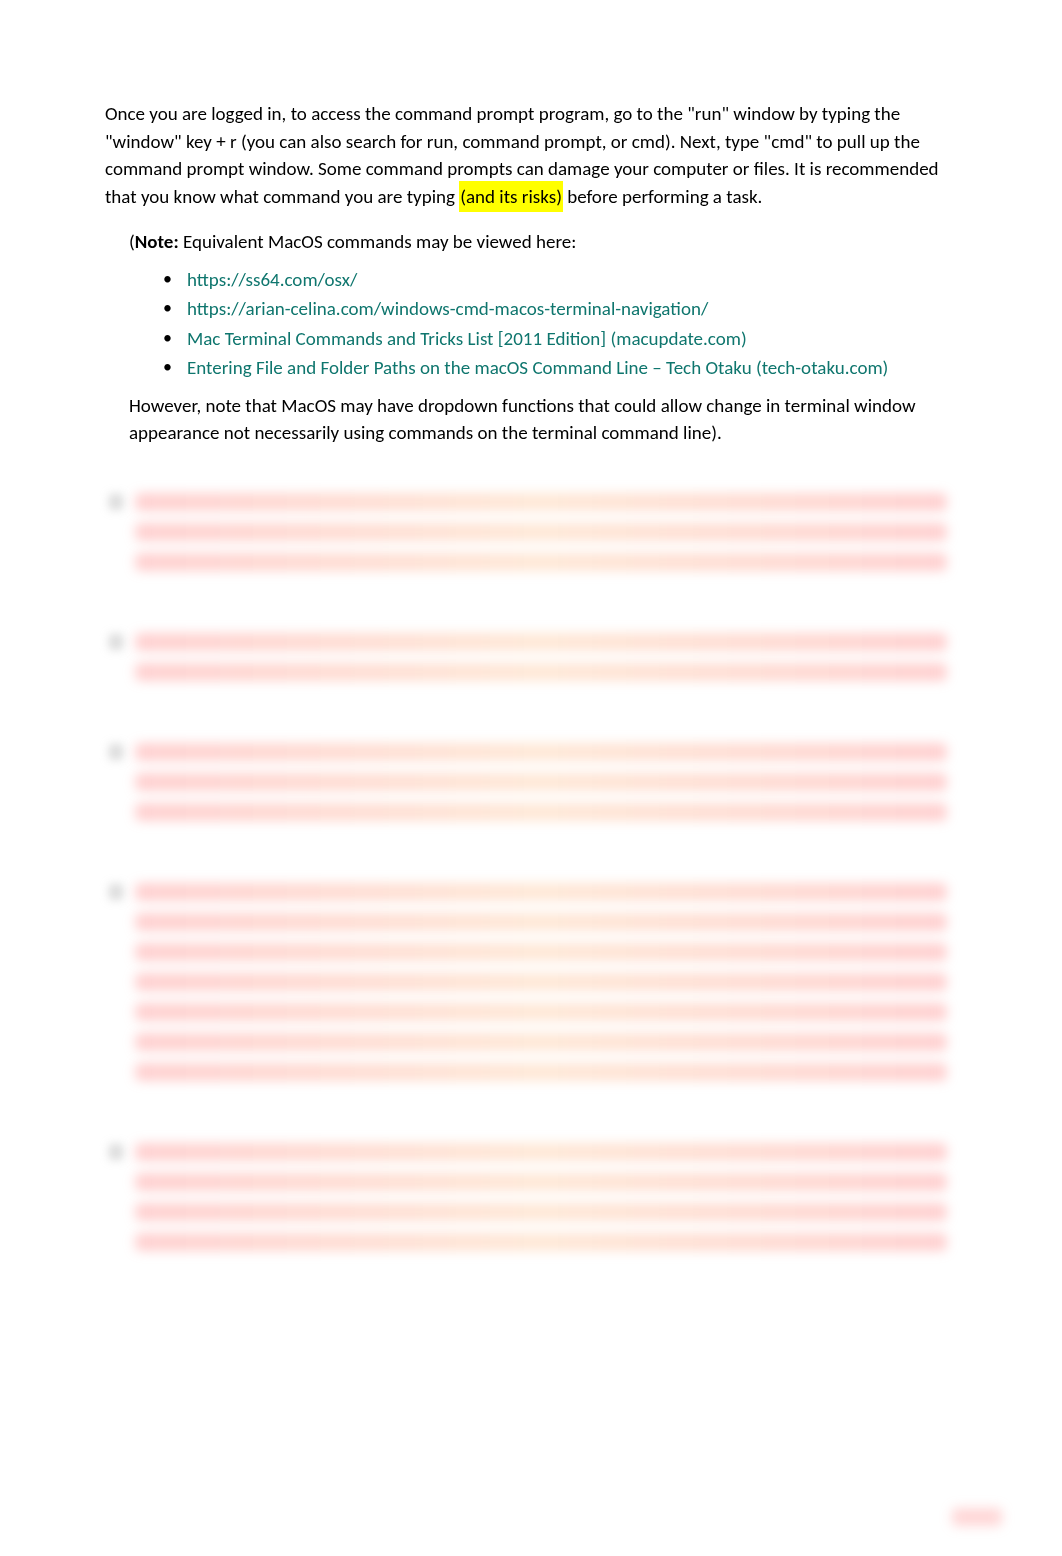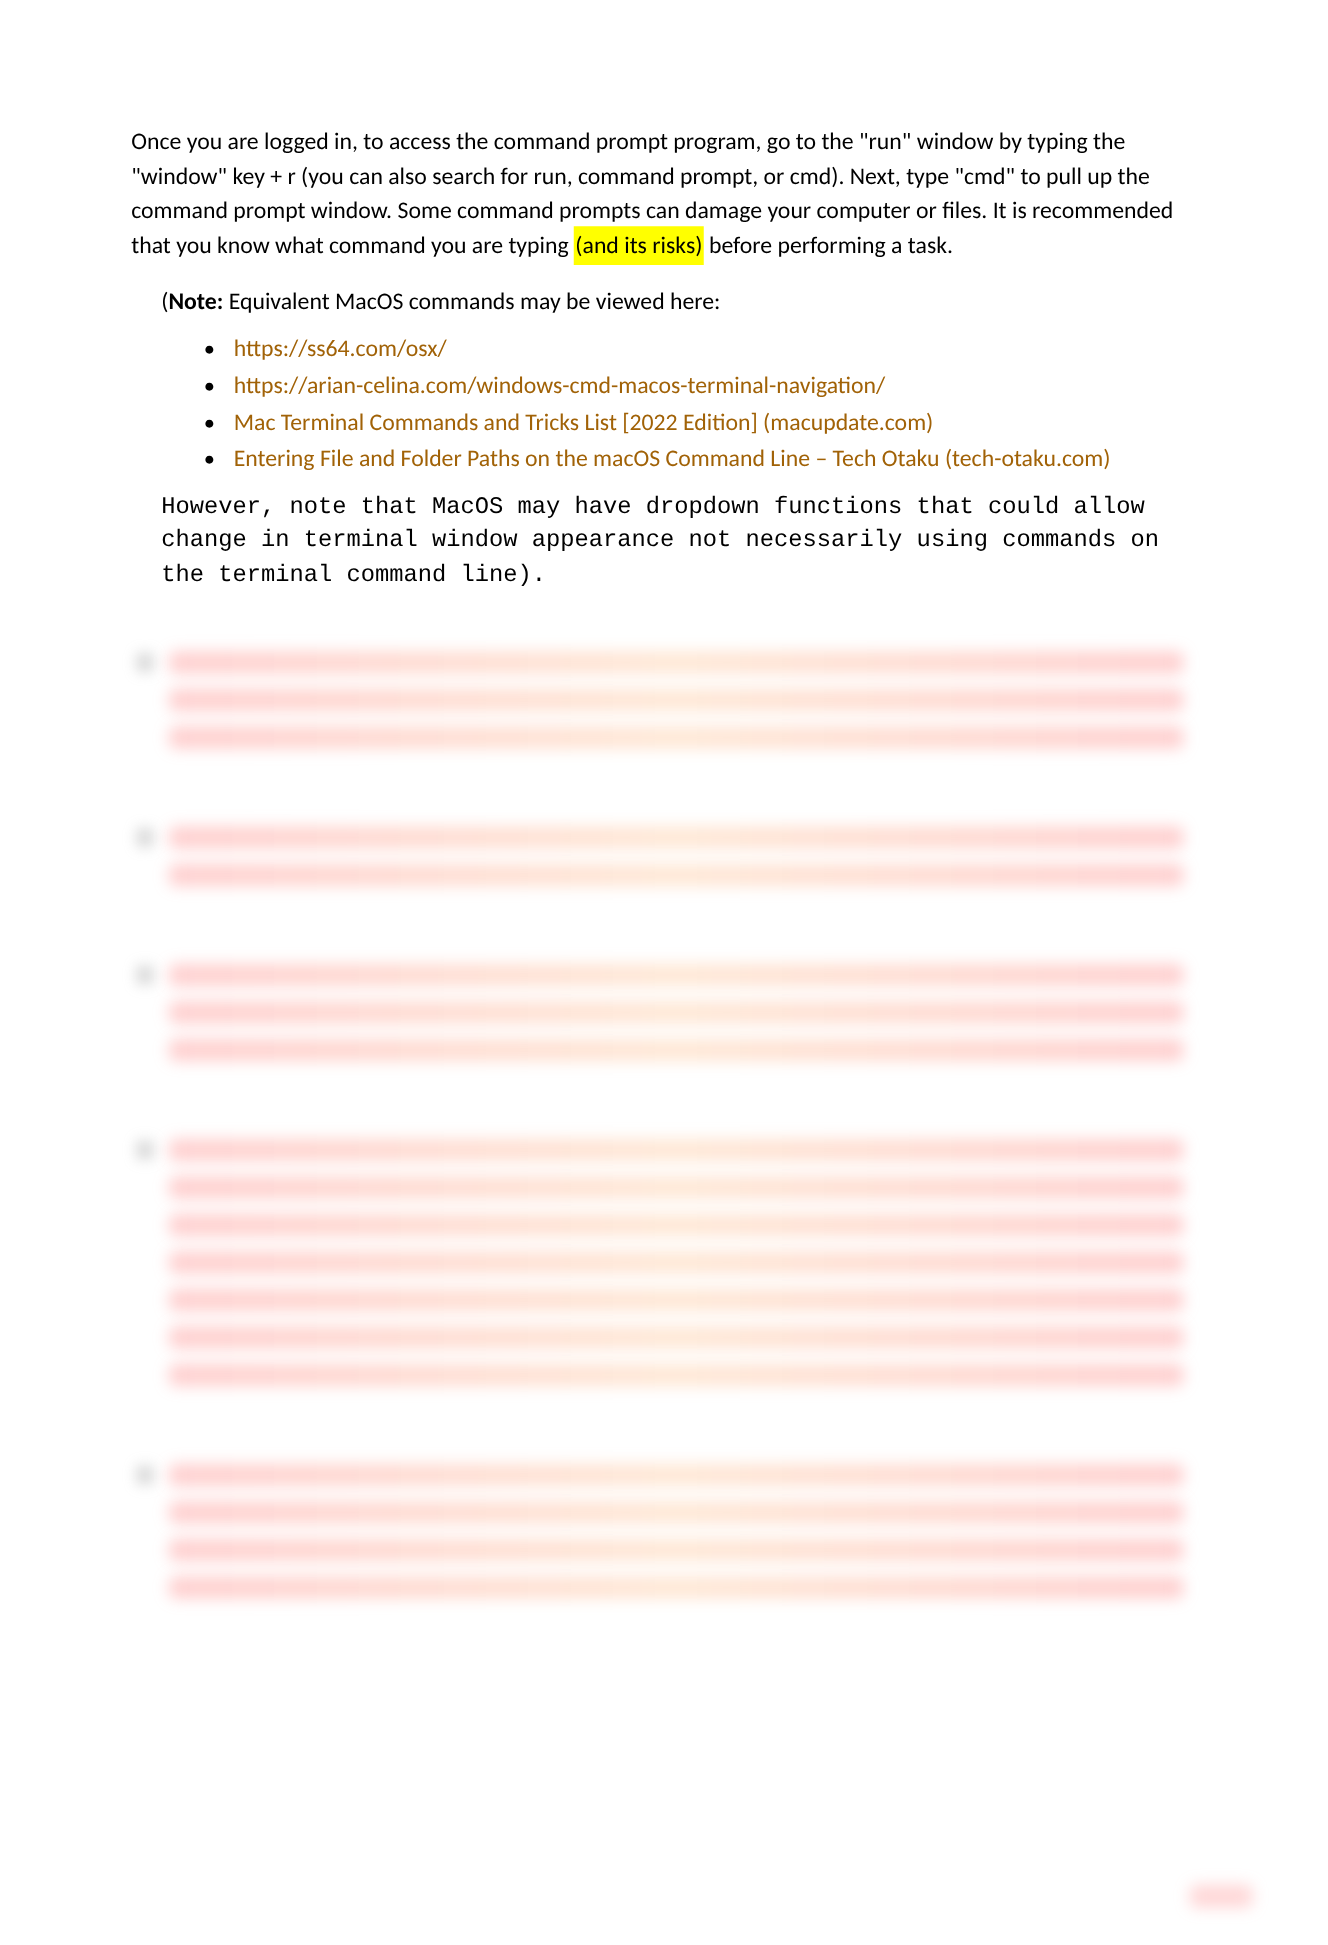--- a/index.html
+++ b/index.html
@@ -34,27 +34,26 @@
     }
     ul.links li::before {
       content: "•";
       position: absolute;
       left: 0;
       top: 0;
       font-size: 18px;
       color: #000;
     }
     .link {
-      color: #a16207;
+      color: #0f766e;
       text-decoration: none;
     }
     .closing-para {
       margin-left: 24px;
       margin-bottom: 40px;
-      font-family: Liberation Mono, monospace;
     }
     .blurred-list {
       margin-top: 30px;
     }
     .blurred-item {
       margin-bottom: 50px;
       margin-left: 30px;
       padding-right: 10px;
     }
     .blur-line {
@@ -95,21 +94,21 @@
   <span>Once you are logged in, to access the command prompt program, go to the "run" window by typing the "window" key + r (you can also search for run, command prompt, or cmd).  Next, type "cmd" to pull up the command prompt window.  Some command prompts can damage your computer or files.  It is recommended that you know what command you are typing </span><span class="highlight">(and its risks)</span><span> before performing a task.</span>
 </p>
 
 <p class="note-block">
   <span>(</span><strong>Note:</strong><span> Equivalent MacOS commands may be viewed here:</span>
 </p>
 
 <ul class="links">
   <li><a class="link" href="#">https://ss64.com/osx/</a></li>
   <li><a class="link" href="#">https://arian-celina.com/windows-cmd-macos-terminal-navigation/</a></li>
-  <li><a class="link" href="#">Mac Terminal Commands and Tricks List [2022 Edition] (macupdate.com)</a></li>
+  <li><a class="link" href="#">Mac Terminal Commands and Tricks List [2011 Edition] (macupdate.com)</a></li>
   <li><a class="link" href="#">Entering File and Folder Paths on the macOS Command Line – Tech Otaku (tech-otaku.com)</a></li>
 </ul>
 
 <p class="closing-para">However, note that MacOS may have dropdown functions that could allow change in terminal window appearance not necessarily using commands on the terminal command line).</p>
 
 <div class="blurred-list" id="blurred-container">
     <div class="blurred-item">
       <div class="blur-row">
         <span class="blur-line-num"></span>
         <div class="blur-line" style="width: 100%;"></div>

